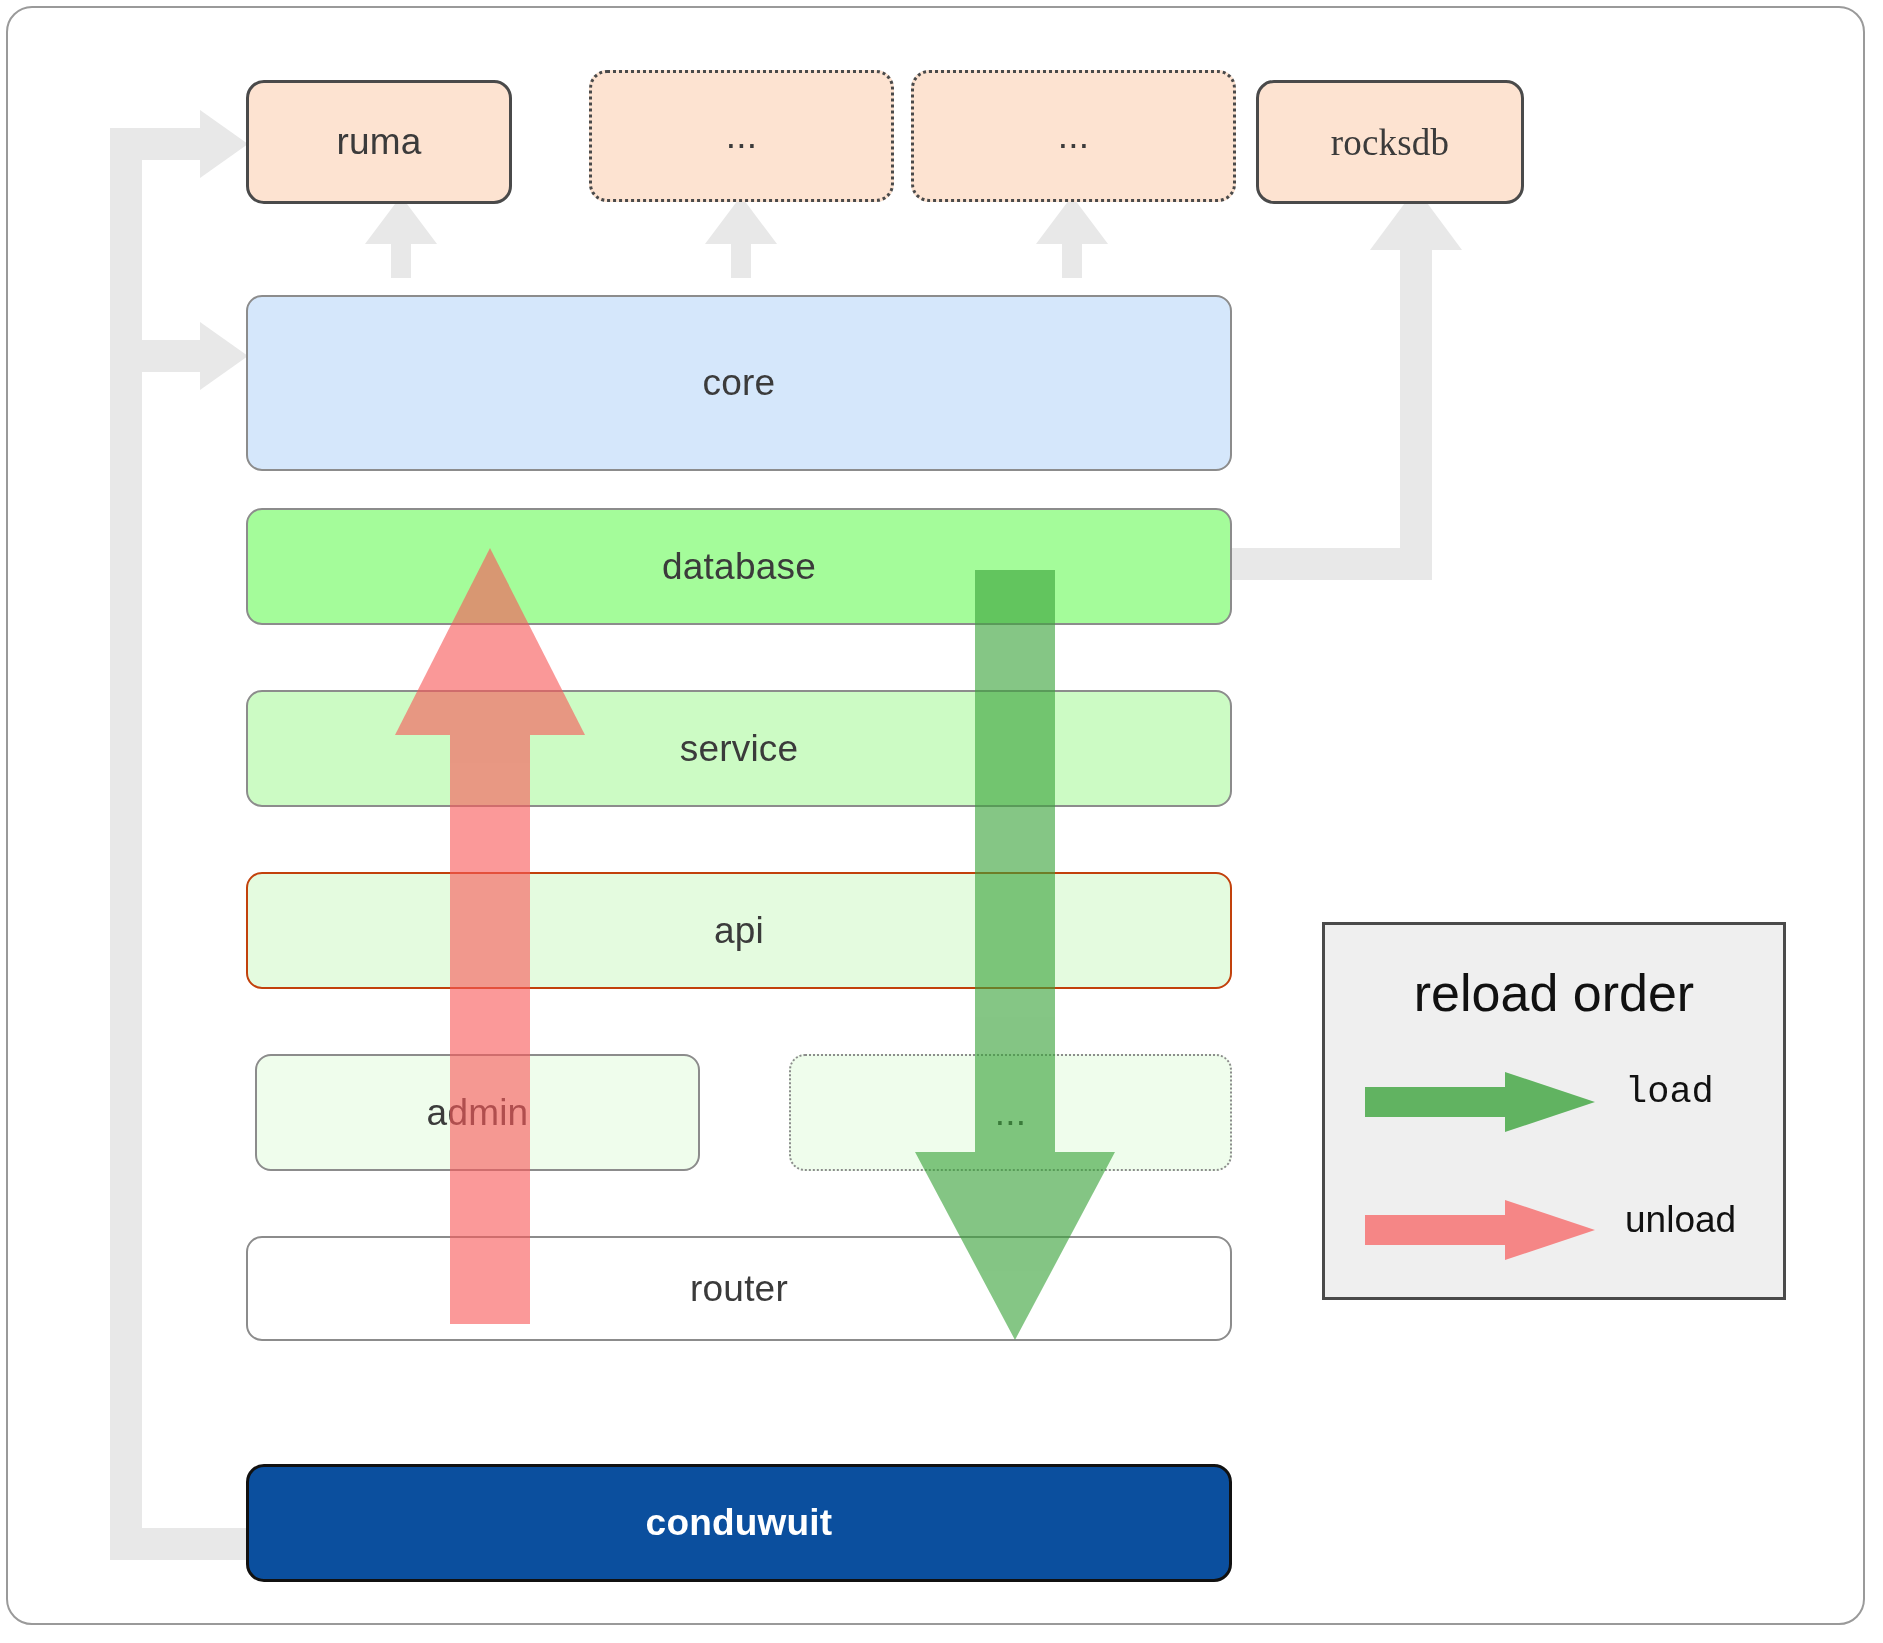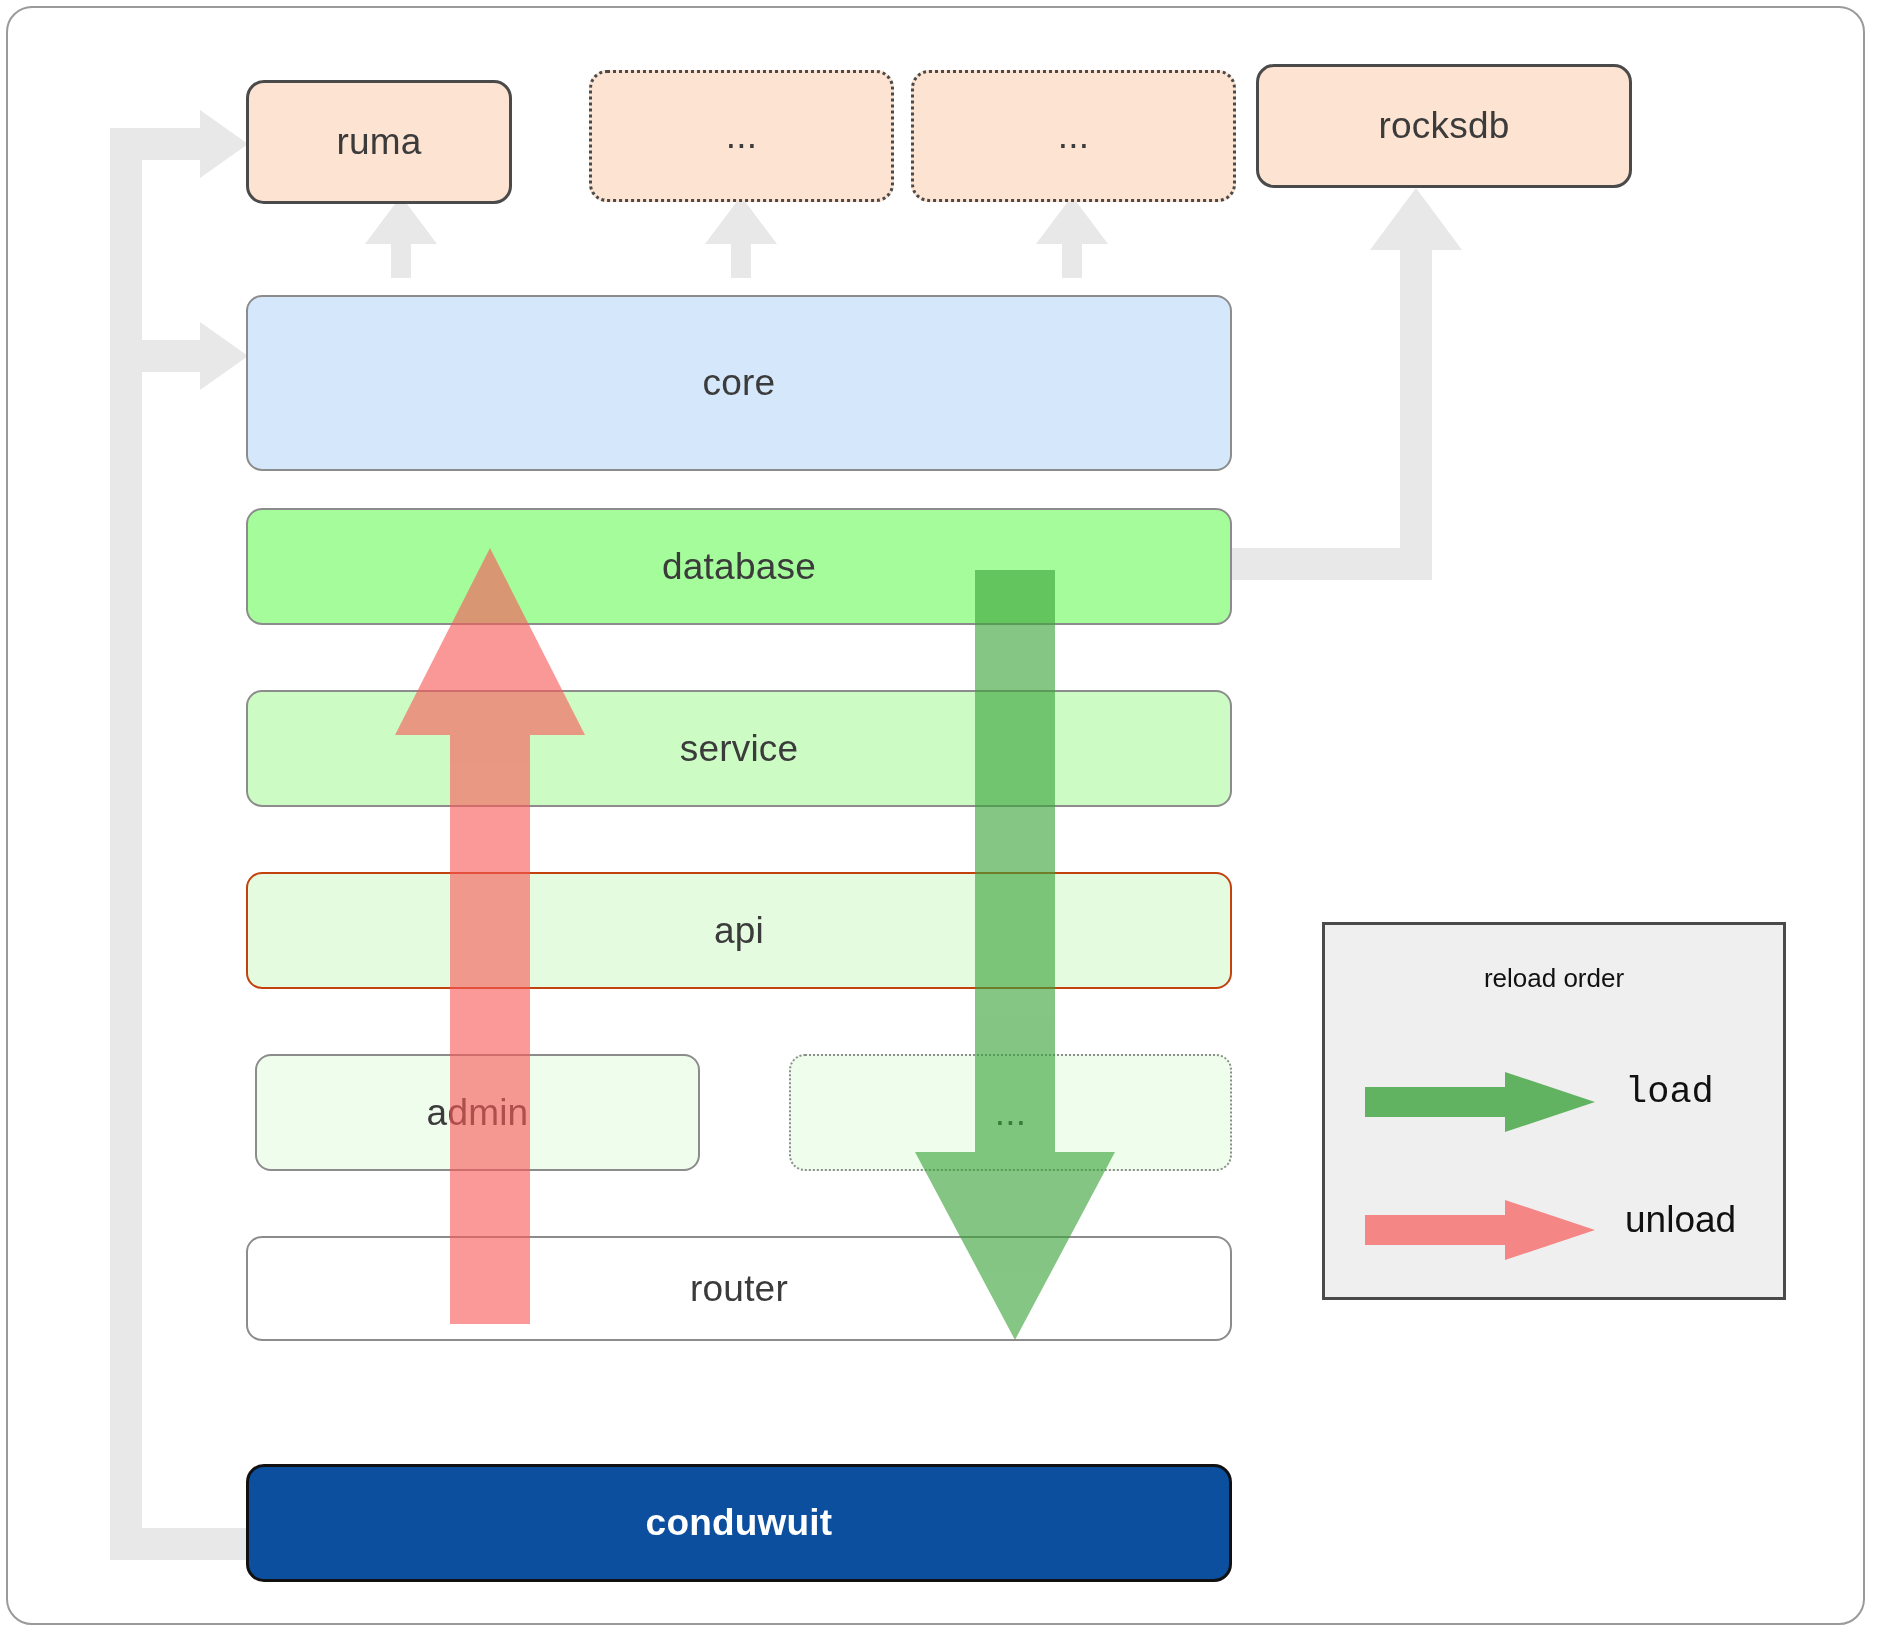--- a/index.html
+++ b/index.html
@@ -87,21 +87,21 @@
     position:absolute;
     left:1322px;top:922px;
     width:464px;height:378px;
     background:#efefef;
     border:3px solid #4a4a4a;
     box-sizing:border-box;
   }
   #legend-title{
     position:absolute;left:0;top:38px;width:100%;
     text-align:center;
-    font-size:26px;color:#111;
+    font-size:52px;color:#111;
   }
   .legend-row{position:absolute;left:0;width:100%;height:90px;}
   .legend-label{
     position:absolute;left:300px;top:16px;
     font-size:37px;color:#111;
   }
   svg.layer{position:absolute;left:0;top:0;width:1883px;height:1643px;pointer-events:none;}
   svg.under{z-index:1;}
   svg.over{z-index:5;}
   .box{z-index:3;}
@@ -158,21 +158,21 @@
   </div>
 
   <div class="box b-dots-top" style="left:589px;top:70px;width:305px;height:132px;">
     <span class="lbl">...</span>
   </div>
 
   <div class="box b-dots-top" style="left:911px;top:70px;width:325px;height:132px;">
     <span class="lbl">...</span>
   </div>
 
-  <div class="box b-rocksdb" style="left:1256px;top:64px;width:376px;height:124px;">
+  <div class="box b-rocksdb" style="left:1256px;top:80px;width:268px;height:124px;font-family:Liberation Serif, serif;">
     <span class="lbl">rocksdb</span>
   </div>
 
   <div class="box b-core" style="left:246px;top:268px;width:986px;height:176px;">
     <span class="lbl">core</span>
   </div>
 
   <div class="box b-database" style="left:246px;top:508px;width:986px;height:117px;">
     <span class="lbl">database</span>
   </div>

